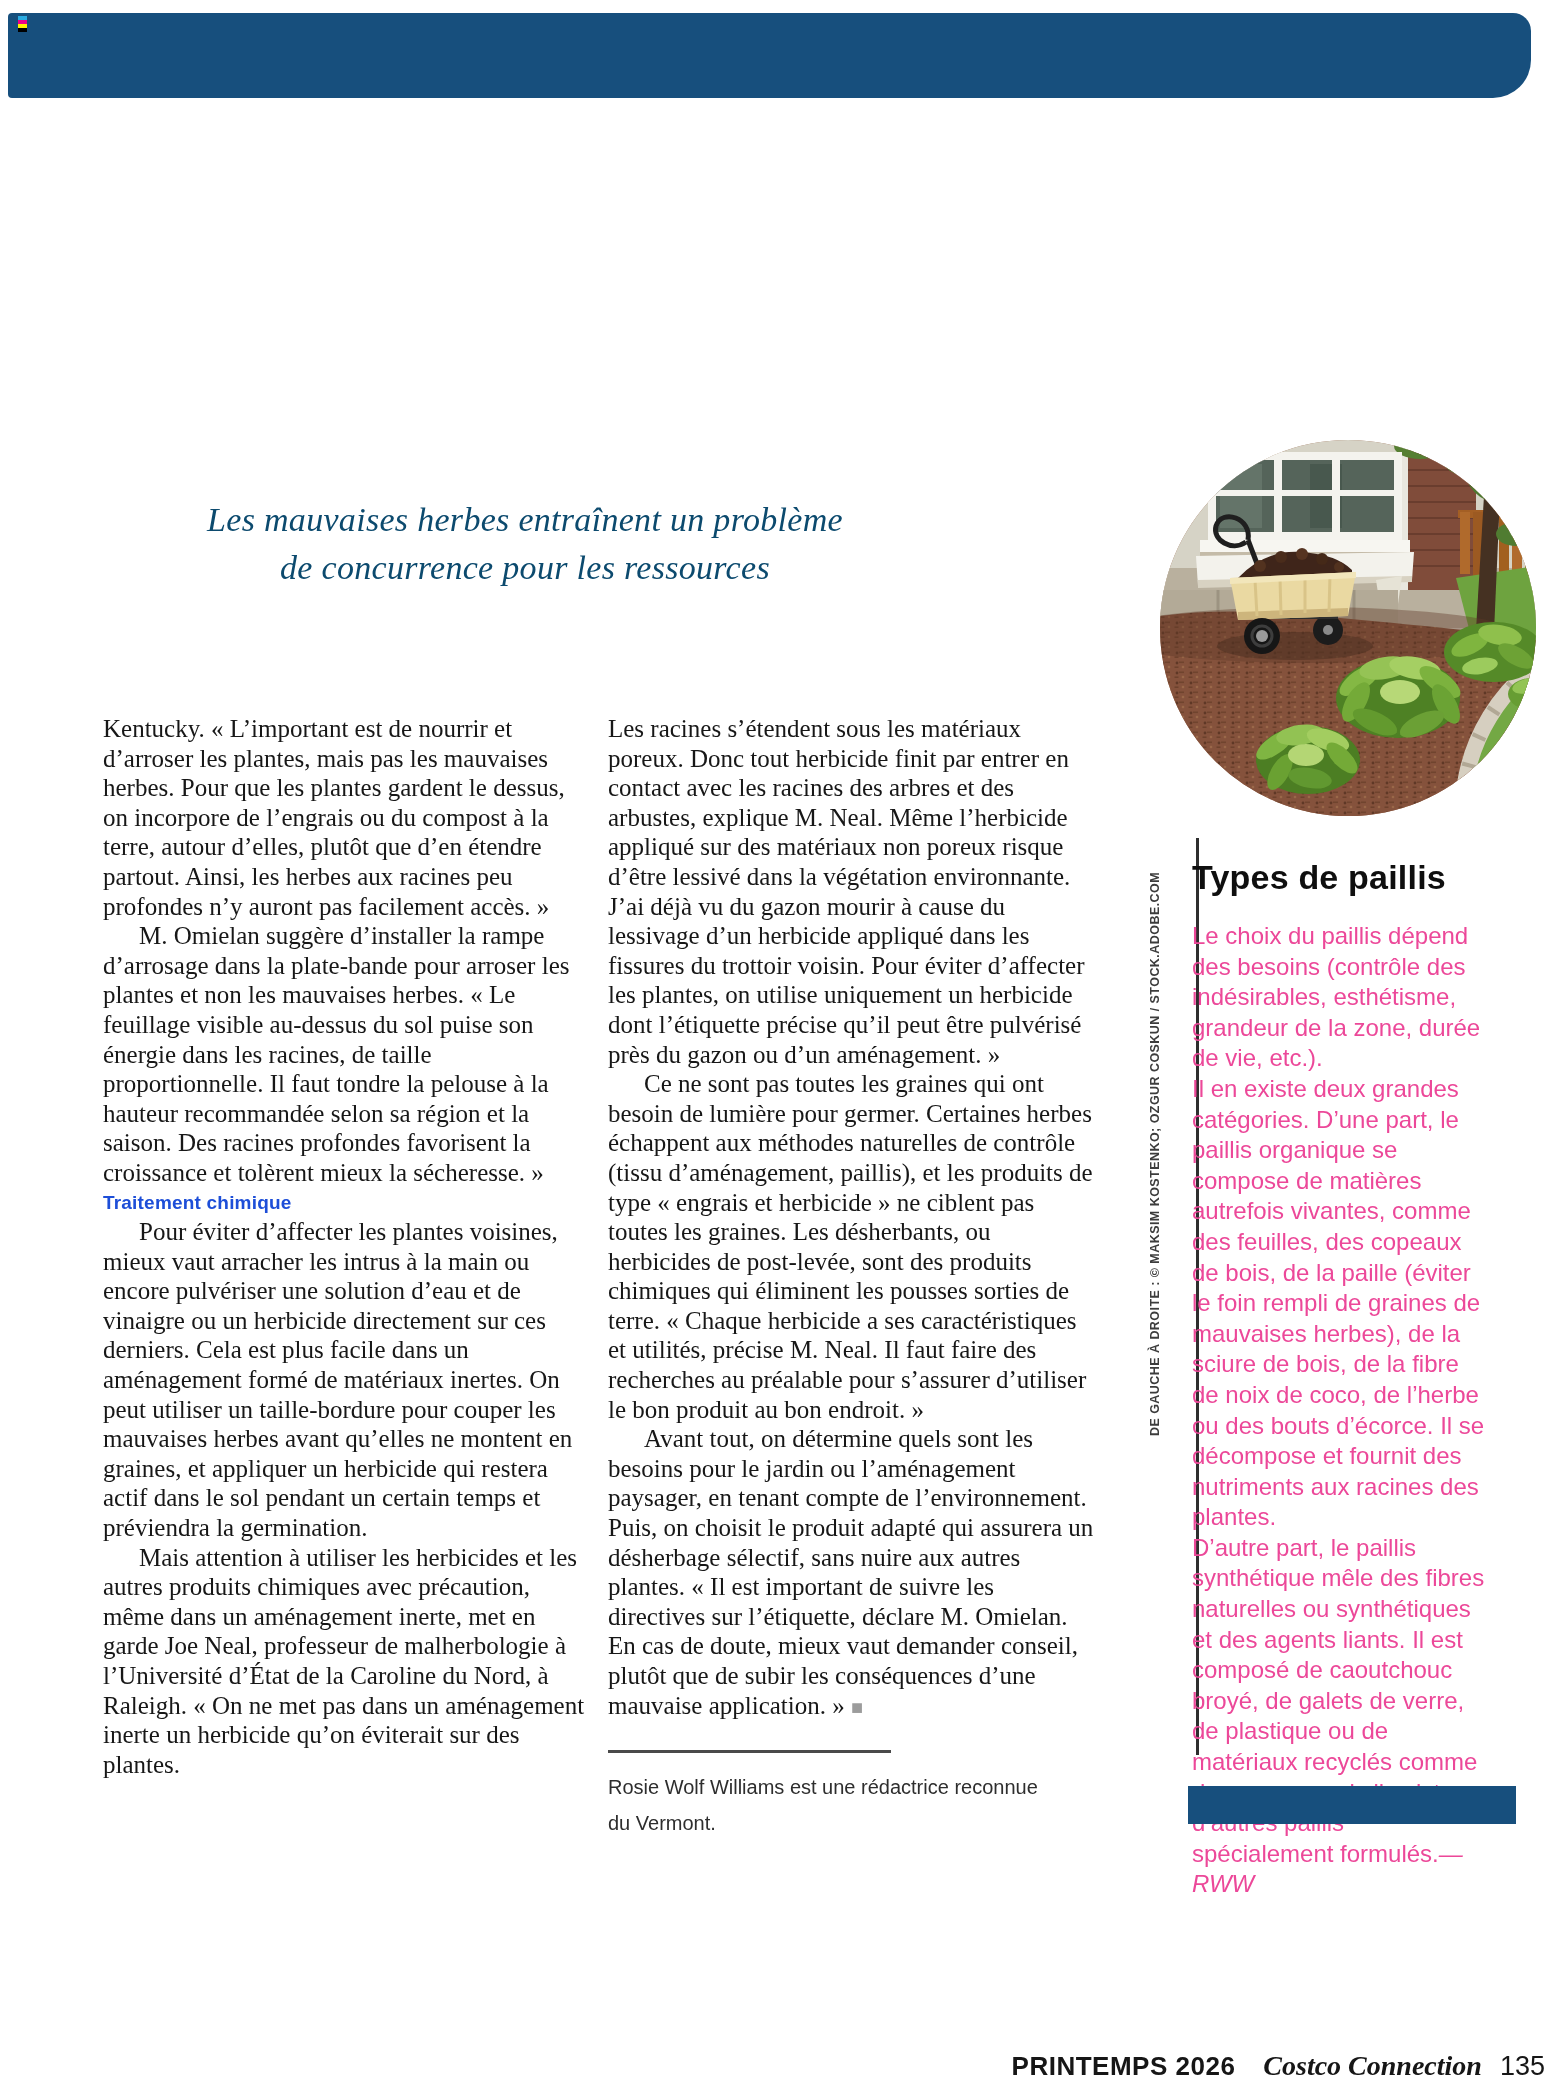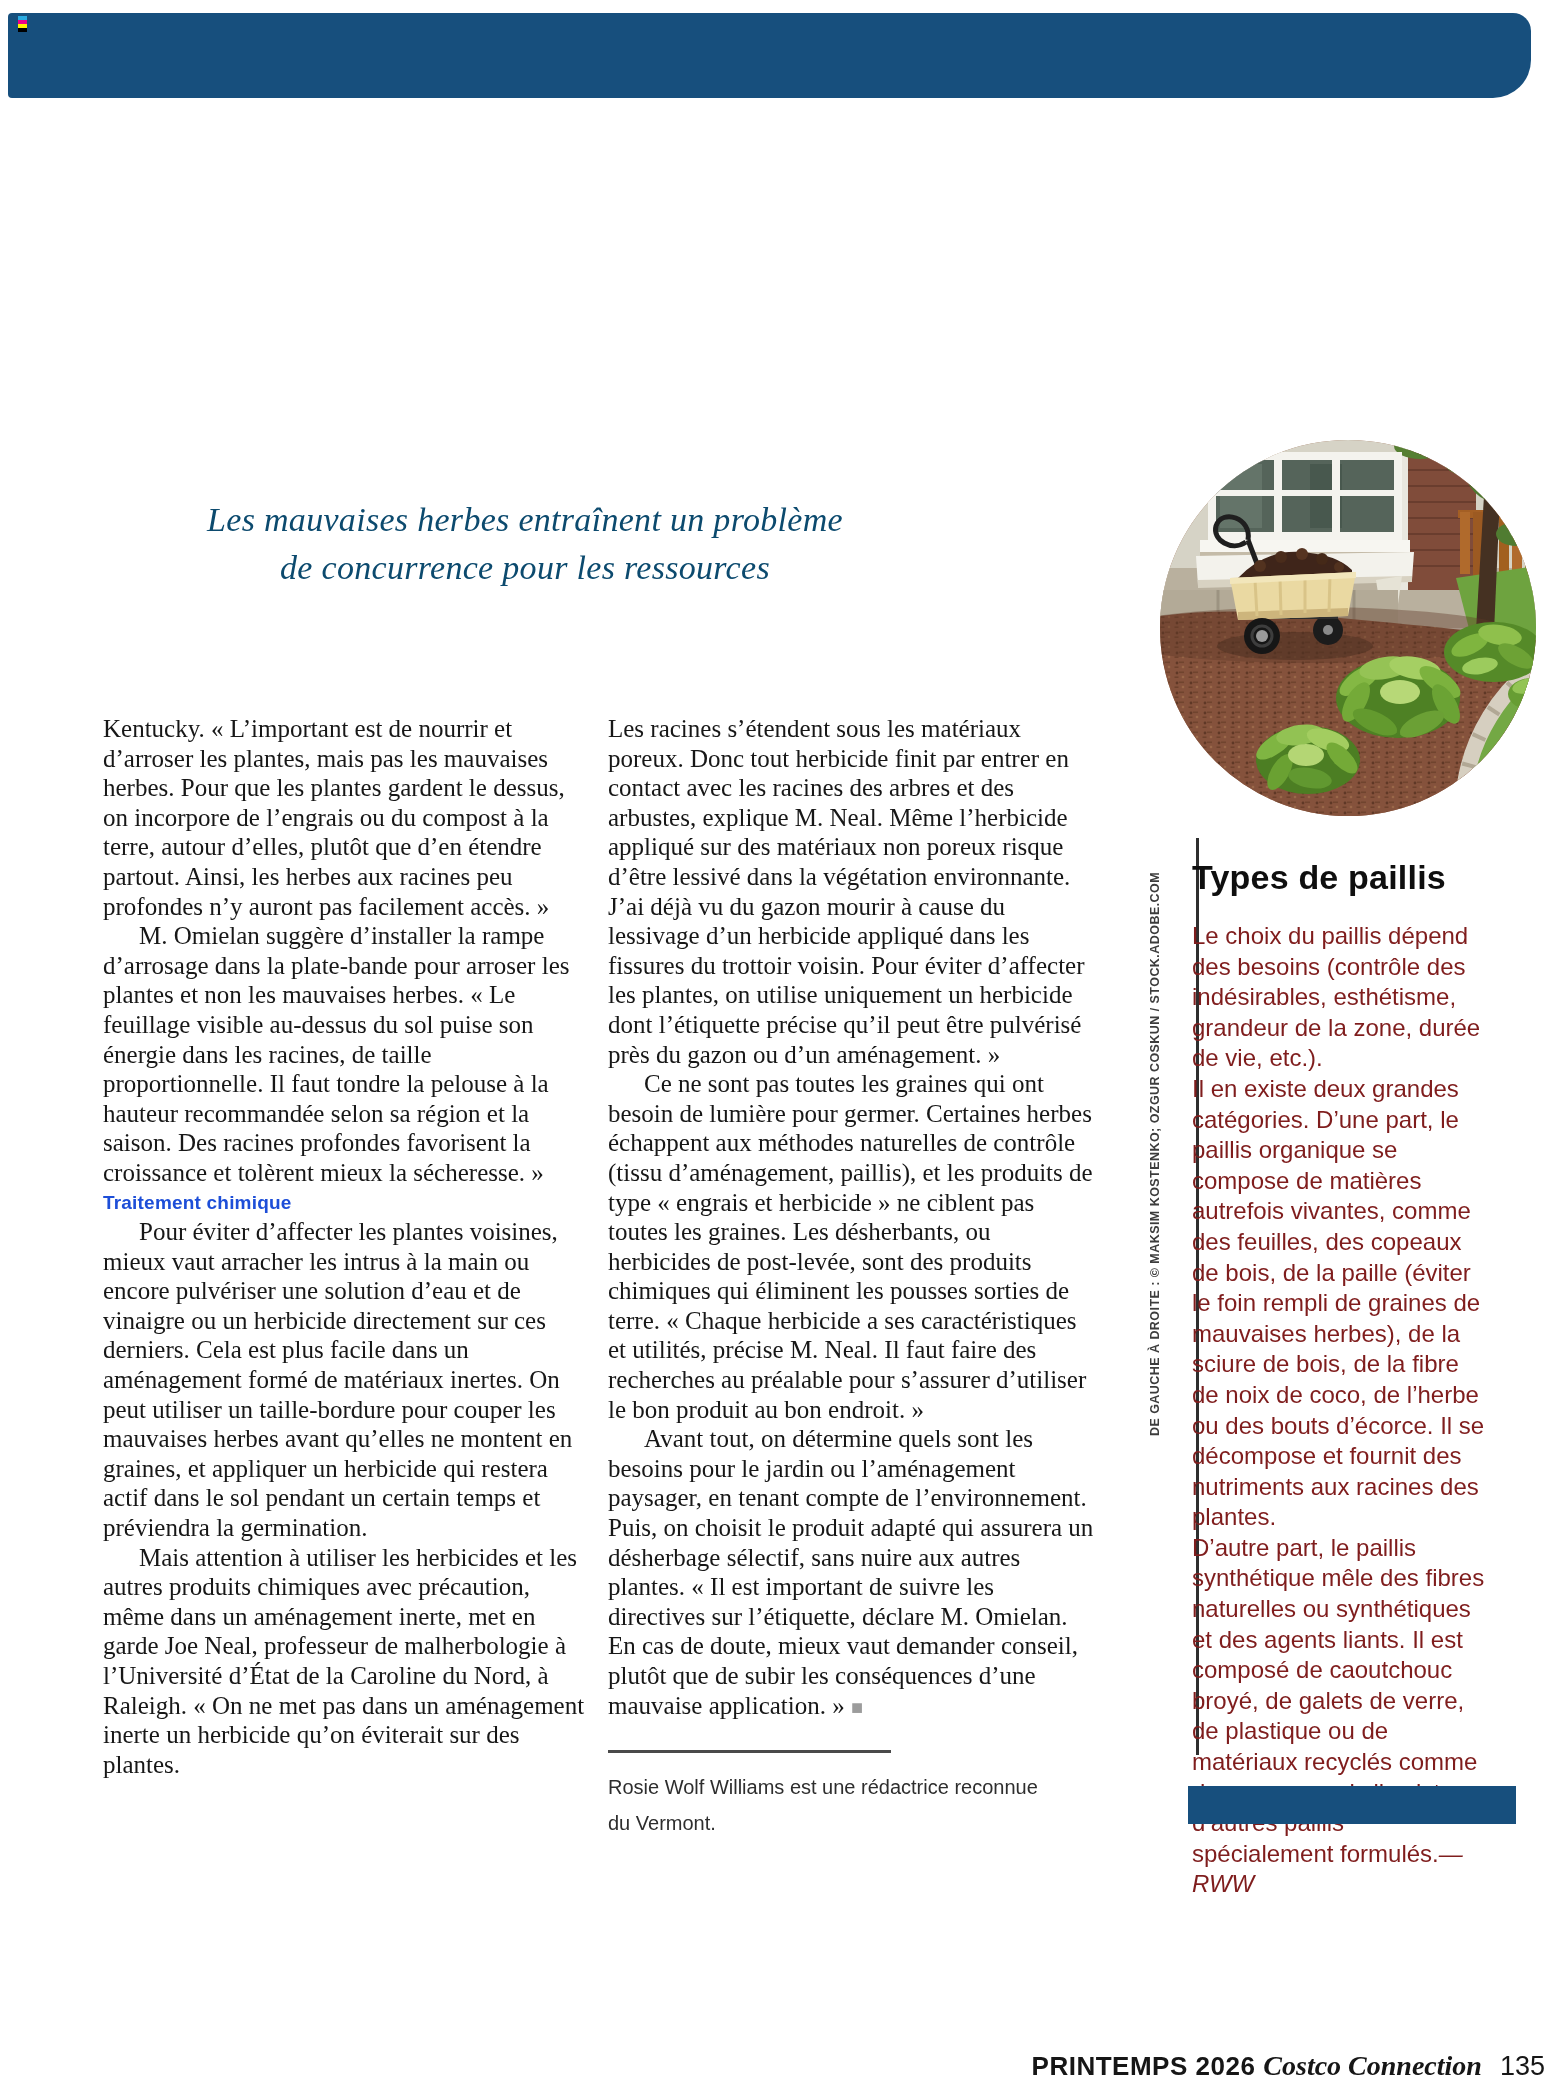--- a/index.html
+++ b/index.html
@@ -61,33 +61,33 @@
 
   
   .sidebar-rule { position:absolute; left:1196px; top:838px; width:3px; height:917px; background:#2e2e2e; }
   .sidebar { position:absolute; left:1192px; top:858px; width:296px; }
   .sidebar-title {
     font-family:"Liberation Sans", sans-serif; font-weight:bold;
     font-size:34px; margin:0 0 24px 0; color:#0f0f0f; letter-spacing:0.2px;
   }
   .sidebar p {
     font-family:"Liberation Sans", sans-serif; font-size:24px; line-height:30.6px;
-    margin:0; color:#7f1d1d;
+    margin:0; color:#ec4899;
   }
   .sidebar .sig { font-style:italic; }
 
   .bluebar-bottom { position:absolute; left:1188px; top:1786px; width:328px; height:38px; background:#174f7d; }
 
   
   .footer {
     position:absolute; right:5px; top:2050px; width:600px; text-align:right;
     white-space:nowrap; color:#161616;
   }
   .footer .season { font-family:"Liberation Sans",sans-serif; font-weight:bold; font-size:26px; letter-spacing:0.5px; }
-  .footer .mag { font-family:"Liberation Serif",serif; font-style:italic; font-weight:600; font-size:28px; margin:0 6px 0 4px;text-align:right; }
+  .footer .mag { font-family:"Liberation Serif",serif; font-style:italic; font-weight:600; font-size:28px; margin:0 6px 0 24px;text-align:right; }
   .footer .pnum { font-family:"Liberation Sans",sans-serif; font-weight:normal; font-size:27px; margin-left:8px; }
 </style>
 </head>
 <body>
 
 <div class="page">
 
   <div class="topbar">
     <div class="regmark">
       <div style="background:#29abe2"></div>

